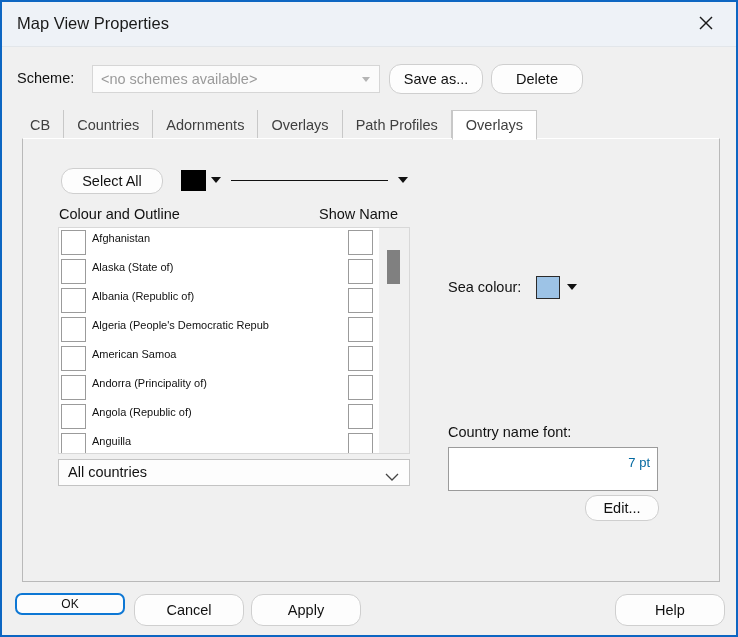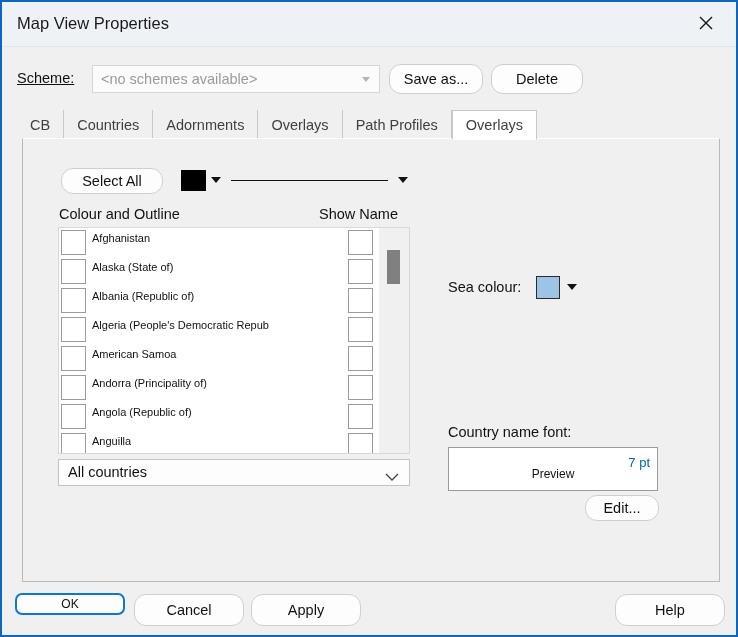--- a/index.html
+++ b/index.html
@@ -62,21 +62,20 @@
     top: 60px;
     width: 734px;
     height: 34px;
   }
   #scheme-label {
     position: absolute;
     left: 15px;
     top: 8px;
     font-size: 14.5px;
     color: #111;
-    text-decoration: underline;
   }
   #scheme-combo {
     position: absolute;
     left: 90px;
     top: 3px;
     width: 288px;
     height: 28px;
     box-sizing: border-box;
     background: #fbfbfb;
     border: 1px solid #d6d6d6;
@@ -539,21 +538,20 @@
     </div>
 
     <div id="sea-colour-label">Sea colour:</div>
     <div id="sea-colour-picker">
       <div id="sea-colour-swatch" style="background: rgb(157, 195, 230);"></div>
       <div id="sea-colour-arrow" class="flat-arrow"></div>
     </div>
 
     <div id="font-label">Country name font:</div>
     <div id="font-preview">
-      <div id="font-preview-text">Preview</div>
       <div id="font-preview-size">7 pt</div>
     </div>
     <div id="font-edit-btn" class="btn">Edit...</div>
 
   </div>
 
   <div id="ok-btn">OK</div>
   <div id="cancel-btn" class="btn">Cancel</div>
   <div id="apply-btn" class="btn">Apply</div>
   <div id="help-btn" class="btn">Help</div>

